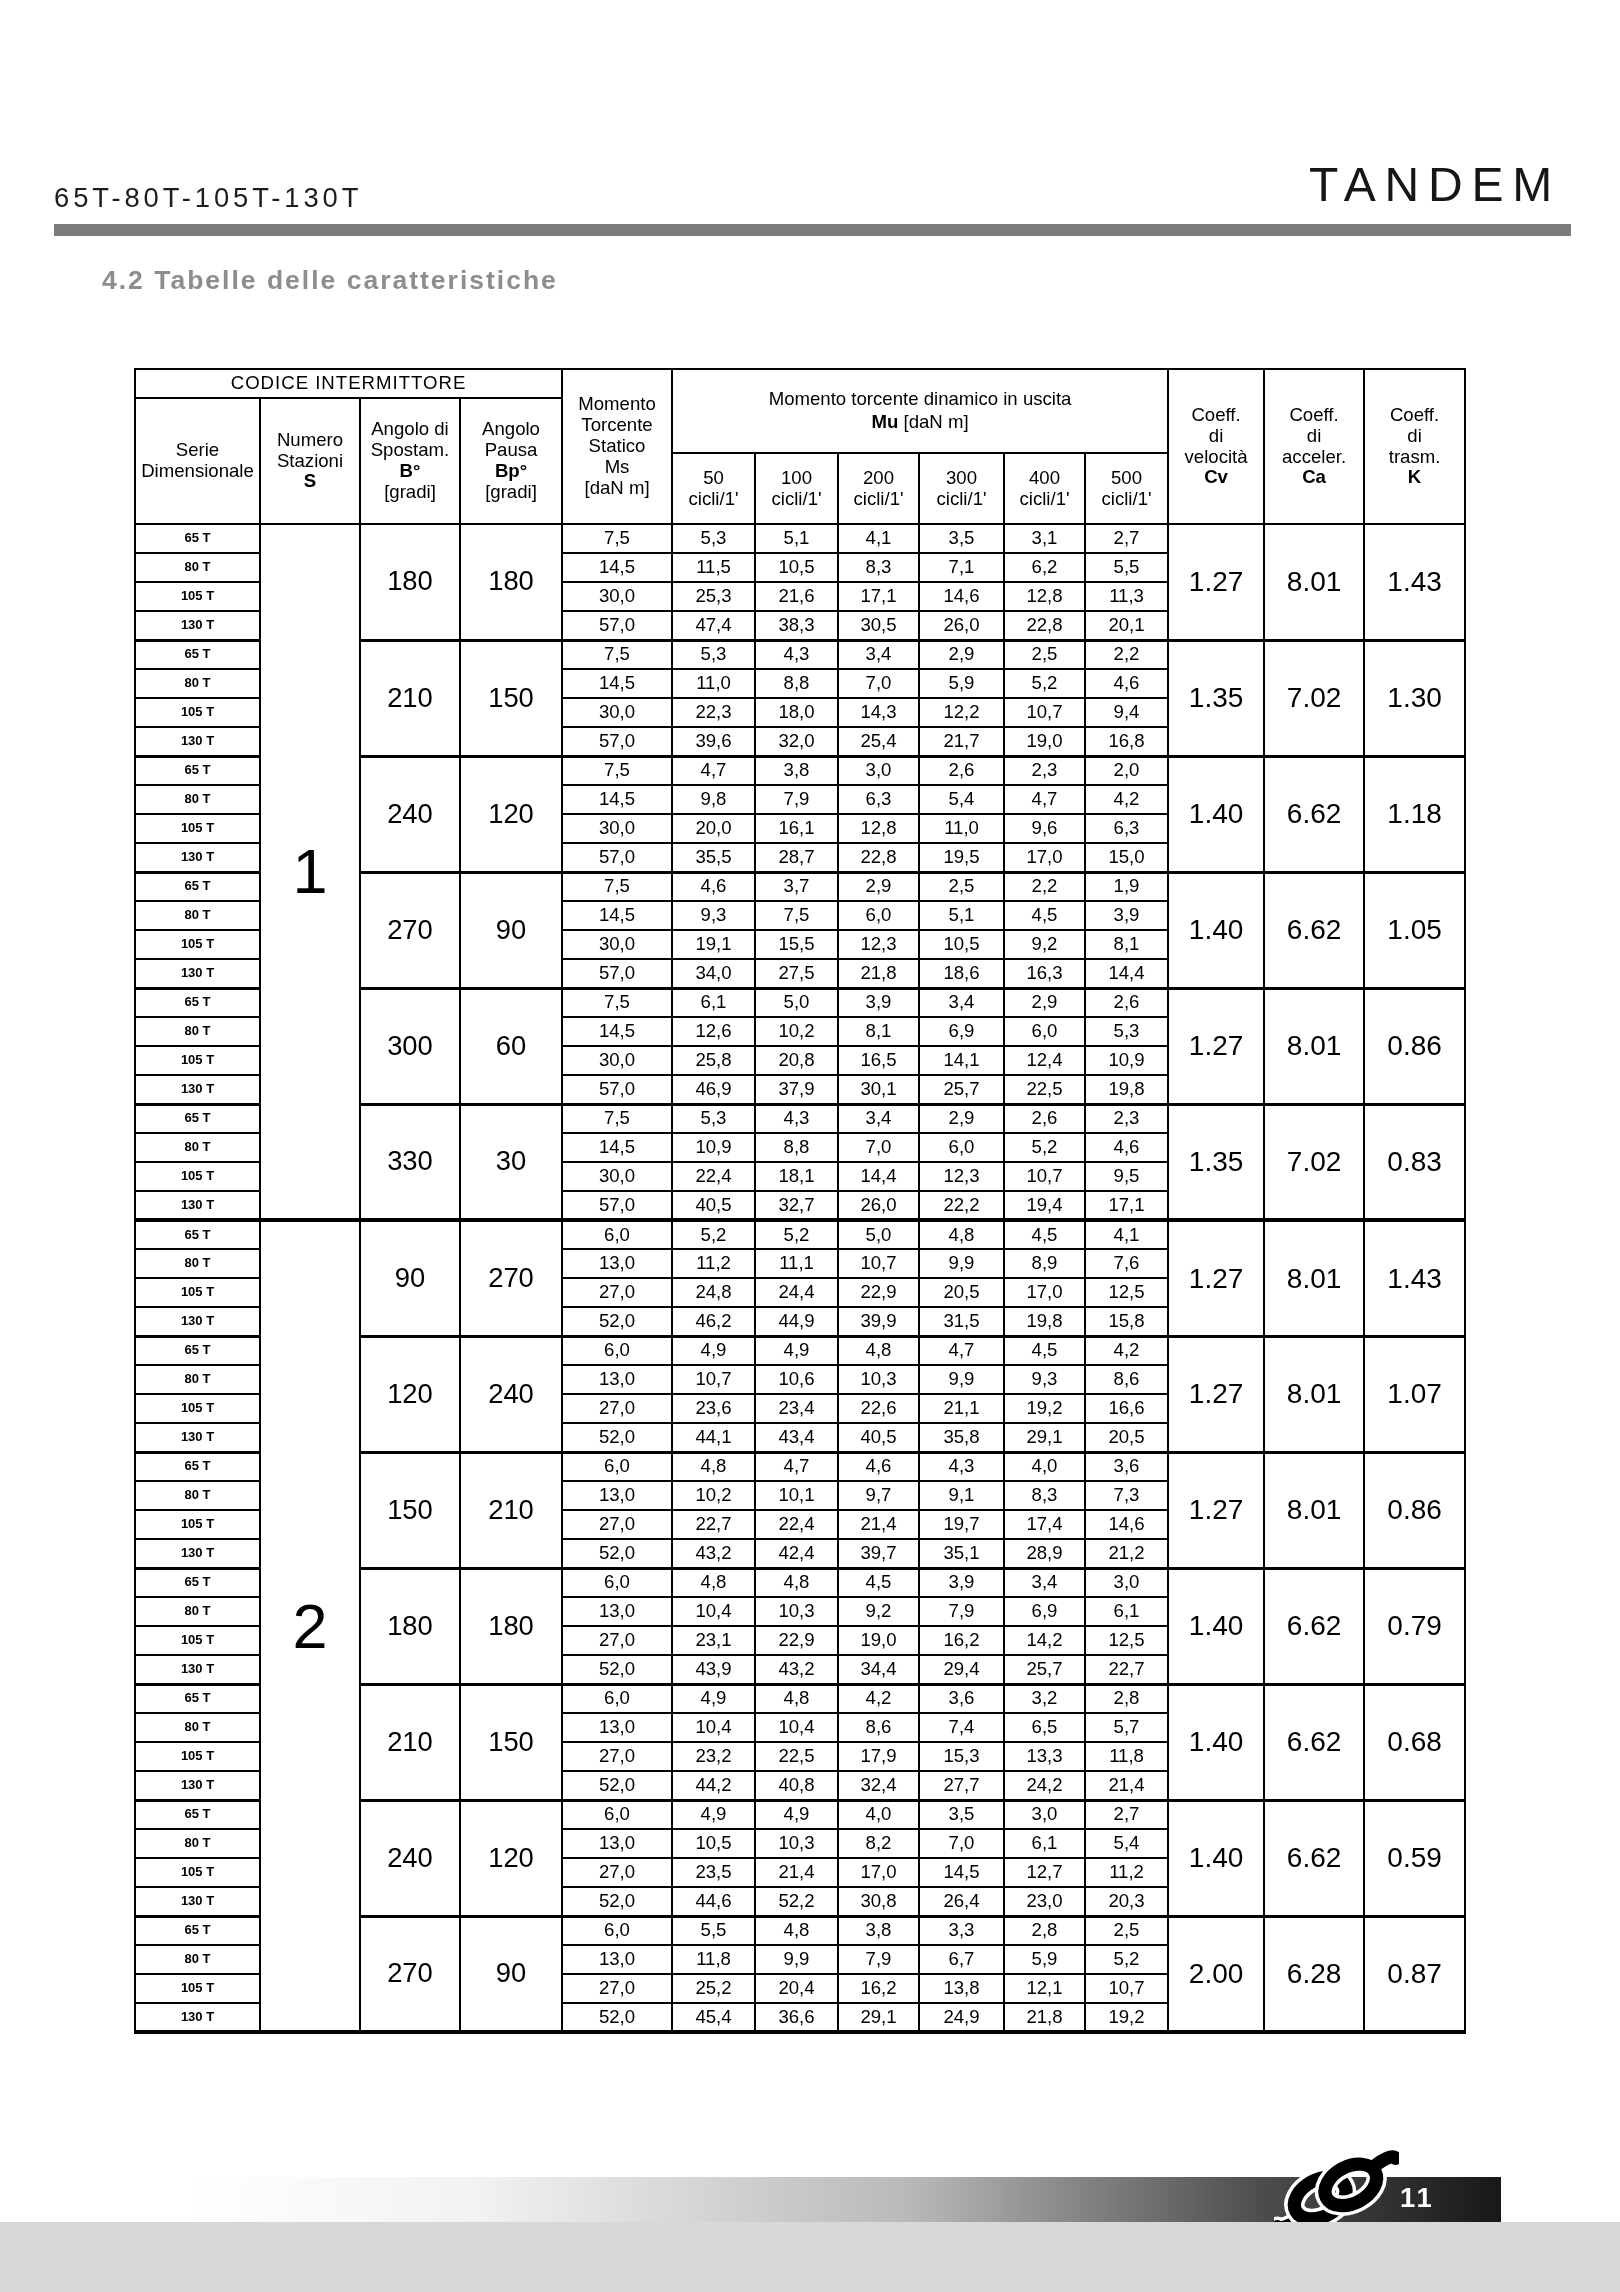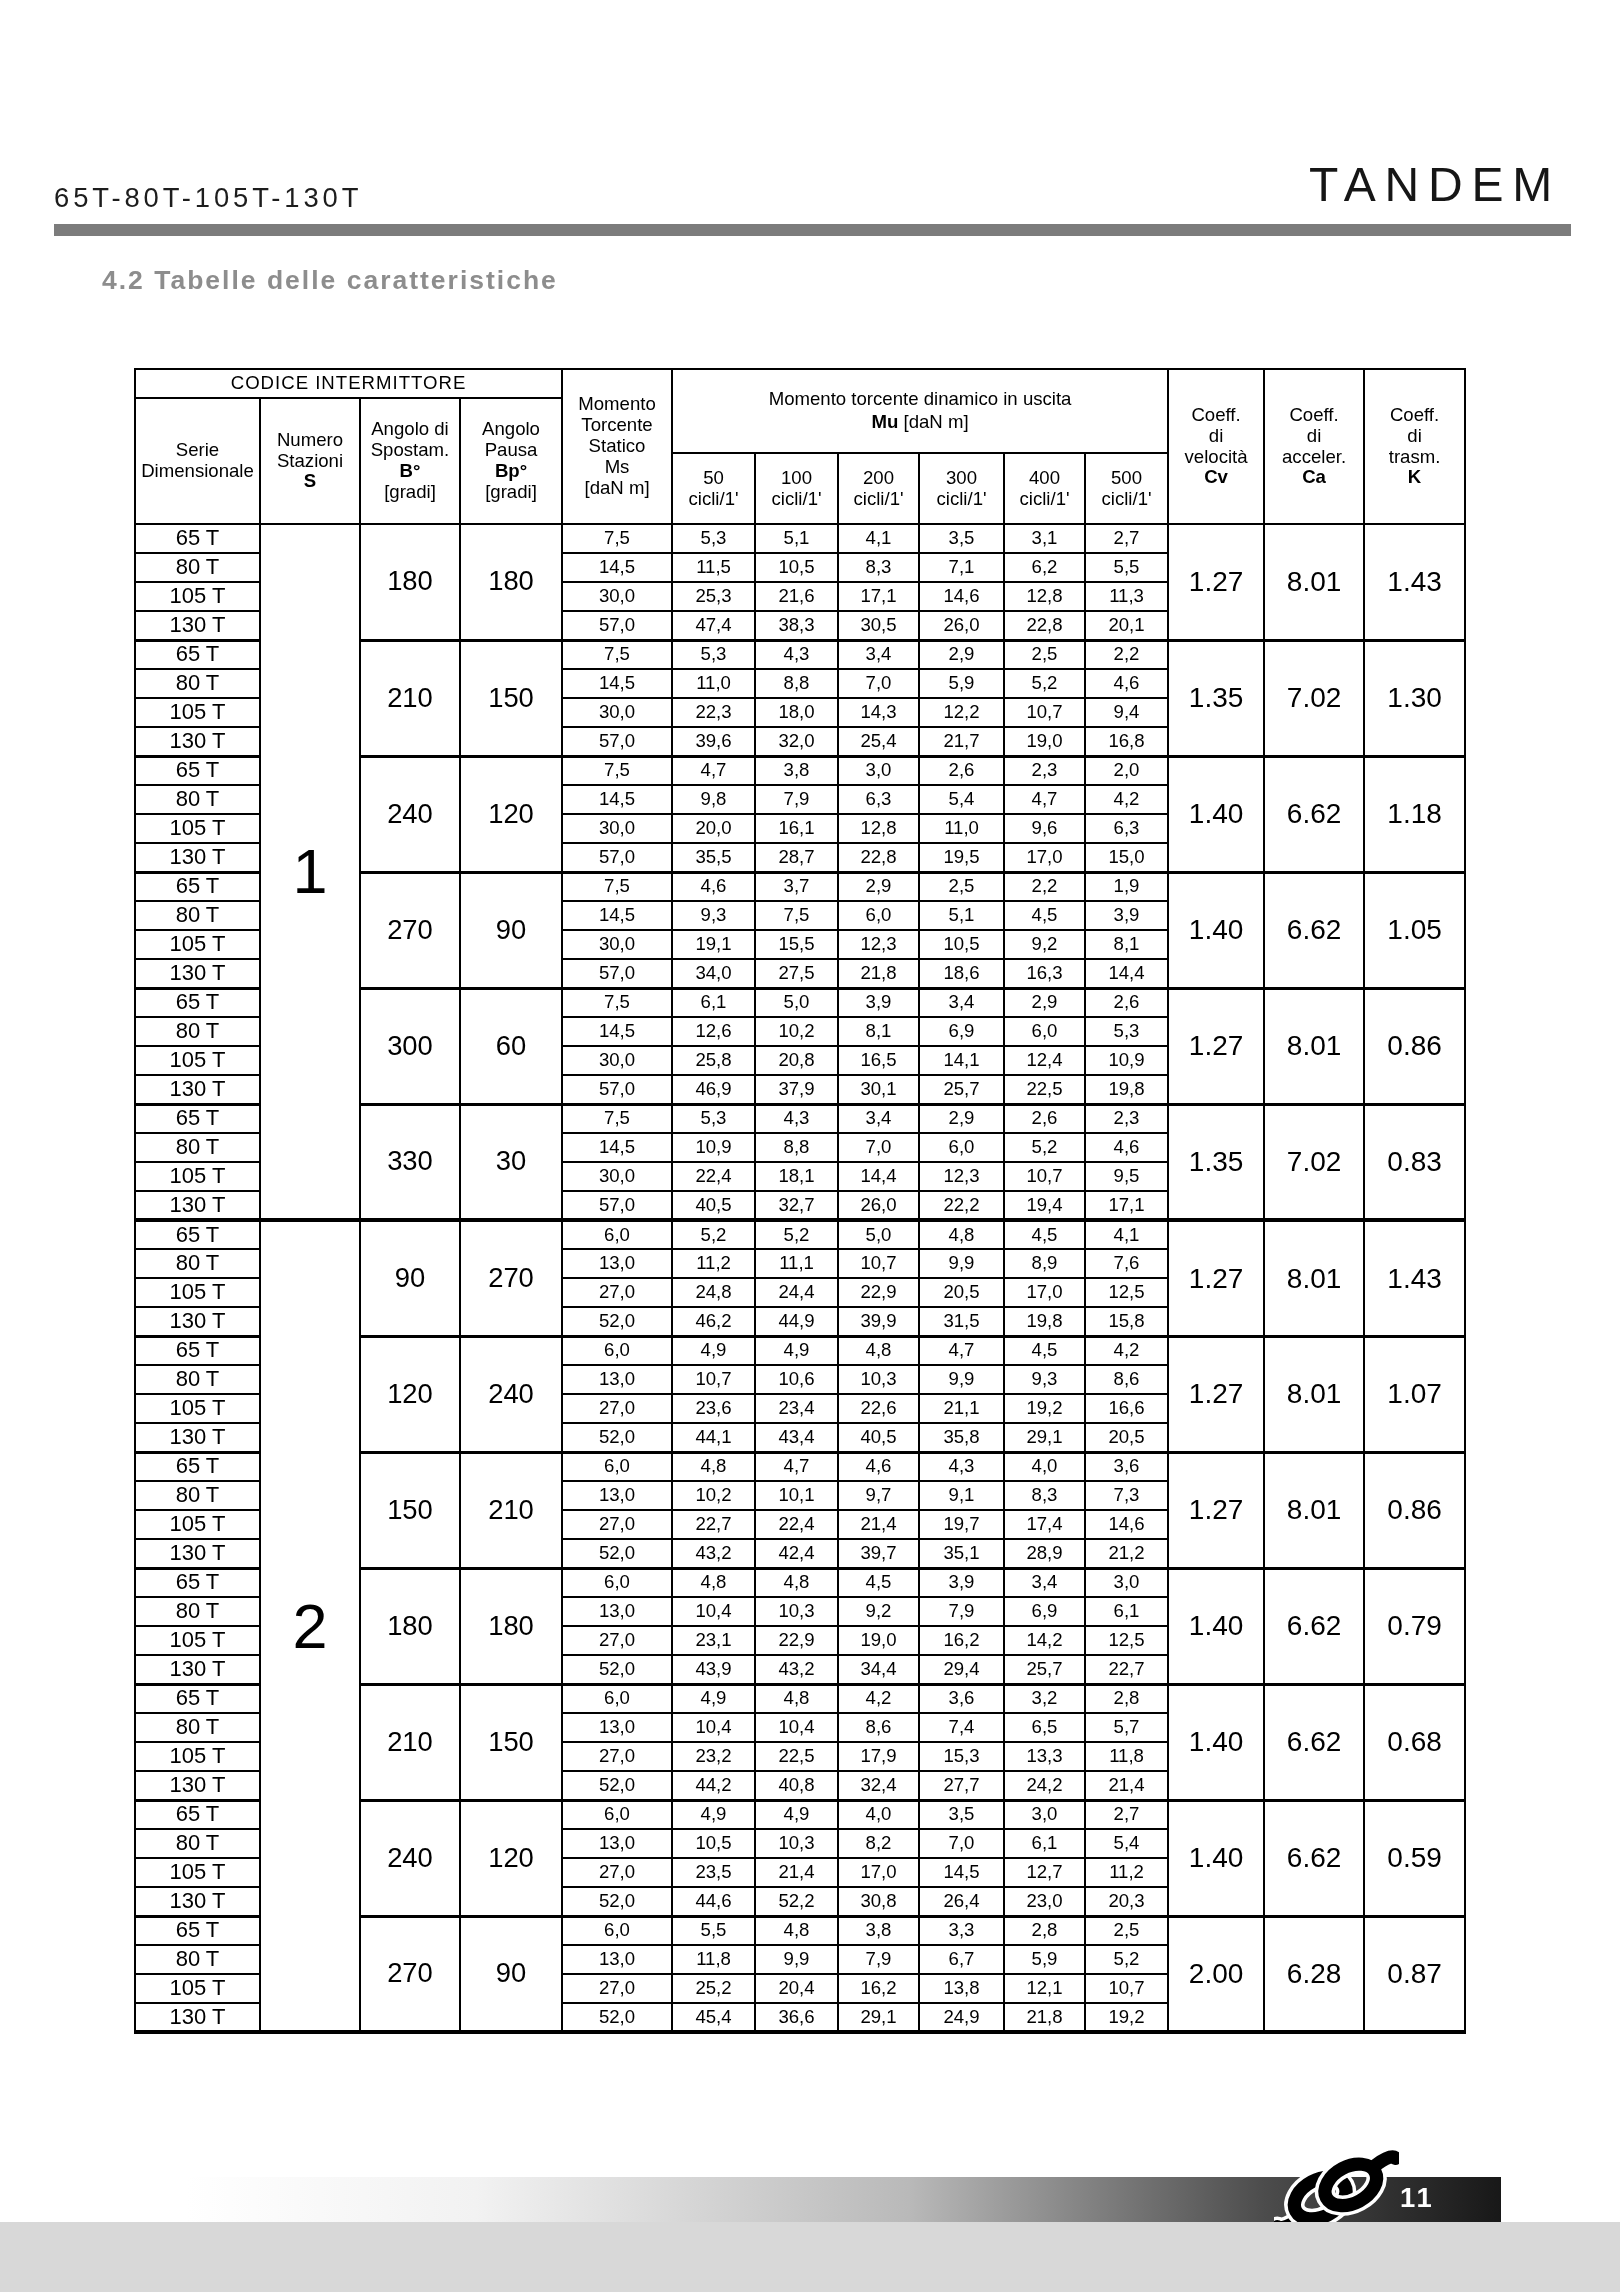--- a/index.html
+++ b/index.html
@@ -27,21 +27,21 @@
   th.serie-h{font-size:14.7px;}
   th.ms-h{border-left-width:2.9px;border-right-width:2.9px;}
   th.mu-h{border-right-width:2.9px;border-bottom-width:2.9px;font-size:18.6px;}
   th.cycle-h.last, th.cv-h{border-left-width:2.9px;}
   .ml{white-space:pre-line;}
   .sym{font-weight:bold;}
   .mu-sub{margin-top:2px;}
 
   tbody tr{height:29px;}
   .char-table td{font-size:18.6px;border-bottom-width:2.9px;}
-  td.serie-cell{font-weight:normal;font-size:22px;}
+  td.serie-cell{font-weight:bold;font-size:13px;}
   td.stazioni-cell{font-size:63px;font-weight:400;}
   td.angle-cell{font-size:27.4px;}
   td.ms-cell{border-left-width:2.9px;border-right-width:2.9px;}
   td.mu-6{border-right-width:2.9px;}
   td.coeff-cell{font-size:28px;}
   tr.block-end td{border-bottom-width:3.9px;}
   tr.group-end td{border-bottom-width:4.9px;}
   td.end4{border-bottom-width:3.9px;margin-top:28px;}
   td.end5{border-bottom-width:4.9px;}
 

